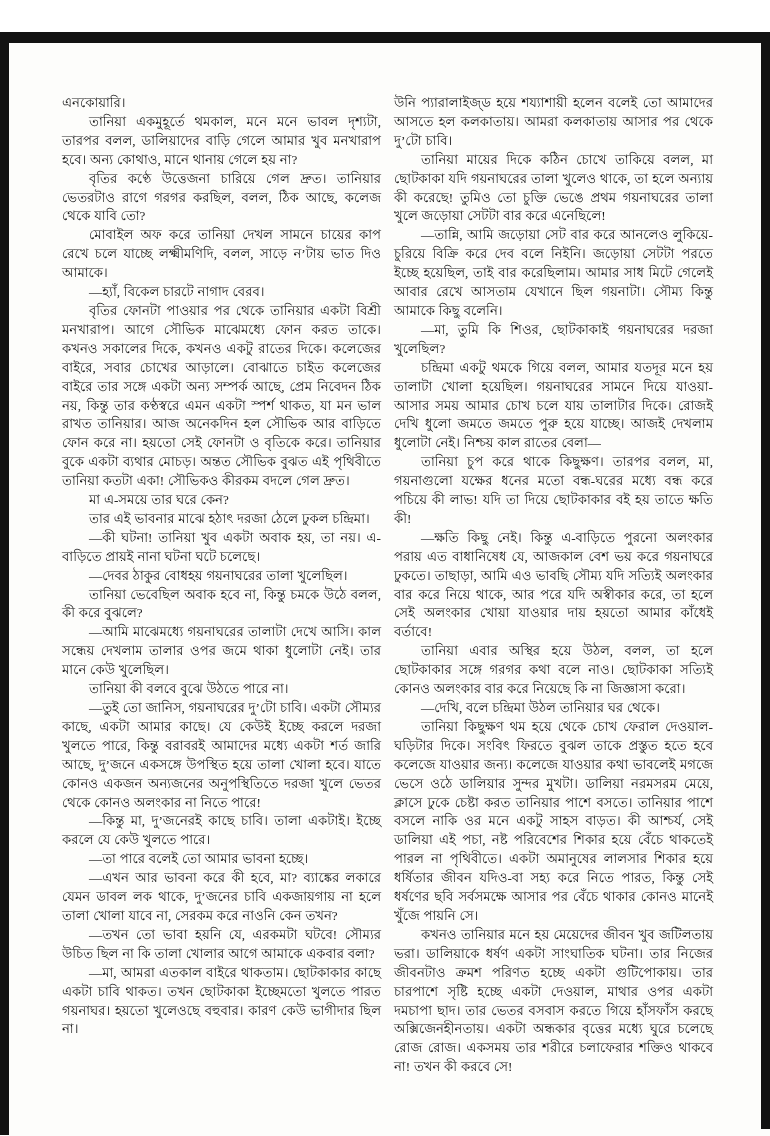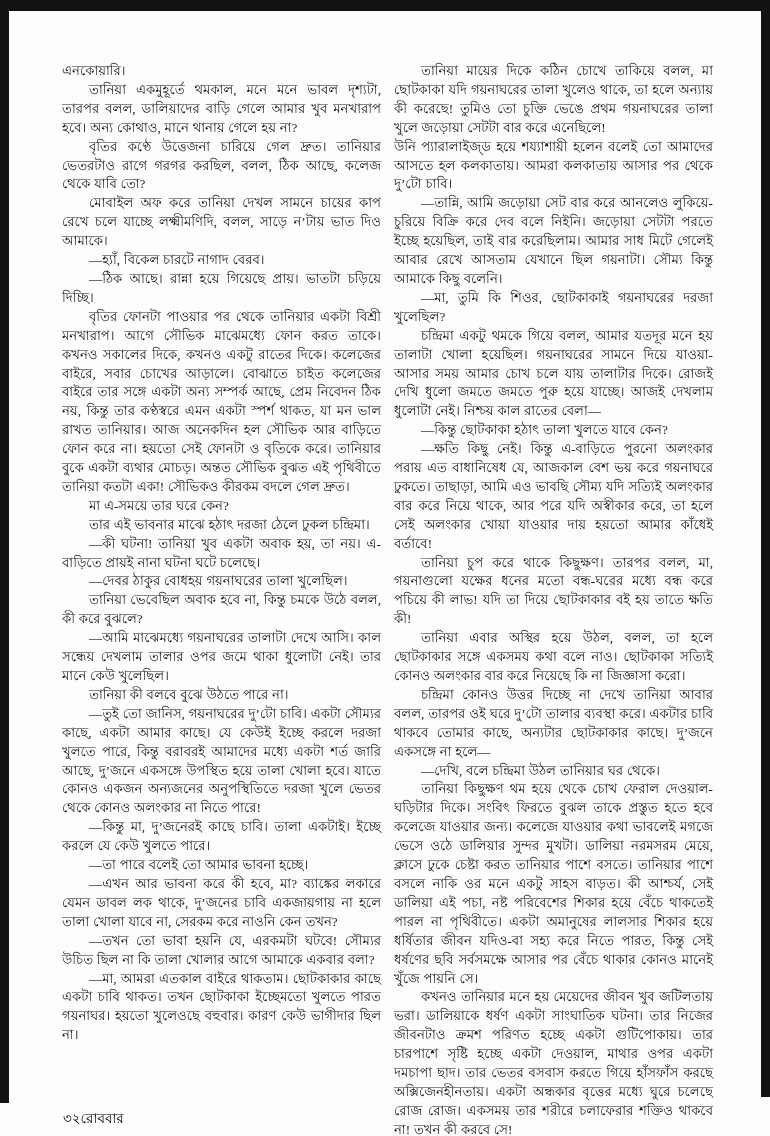--- a/index.html
+++ b/index.html
@@ -11,20 +11,21 @@
     height: 1136px;
     position: relative;
     background: #ffffff;
     overflow: hidden;
     font-family: "Liberation Serif", "DejaVu Serif", serif;
   }
   .page {
     position: absolute;
     inset: 0;
     background: #fdfdfb;
+    margin-top: 32px;
   }
   
   .scan-border { position: absolute; background: #121212; }
   .scan-border.top    { left: 0; top: 0; width: 770px; height: 11px; }
   .scan-border.left   { left: 0; top: 0; width: 9px;  height: 1103px; }
   .scan-border.right  { left: 761px; top: 0; width: 9px; height: 1097px; }
 
   .columns {
     position: absolute;
     left: 62px;
@@ -67,47 +68,44 @@
   <div class="scan-border left"></div>
   <div class="scan-border right"></div>
 
   <div class="columns">
     <div class="col">
         <p class="para flush">এনকোয়ারি।</p>
         <p class="para">তানিয়া একমুহূর্তে থমকাল, মনে মনে ভাবল দৃশ্যটা, তারপর বলল, ডালিয়াদের বাড়ি গেলে আমার খুব মনখারাপ হবে। অন্য কোথাও, মানে থানায় গেলে হয় না?</p>
         <p class="para">বৃতির কণ্ঠে উত্তেজনা চারিয়ে গেল দ্রুত। তানিয়ার ভেতরটাও রাগে গরগর করছিল, বলল, ঠিক আছে, কলেজ থেকে যাবি তো?</p>
         <p class="para">মোবাইল অফ করে তানিয়া দেখল সামনে চায়ের কাপ রেখে চলে যাচ্ছে লক্ষ্মীমণিদি, বলল, সাড়ে ন’টায় ভাত দিও আমাকে।</p>
         <p class="para">—হ্যাঁ, বিকেল চারটে নাগাদ বেরব।</p>
-        <p class="para">—ঠিক আছে। রান্না হয়ে গিয়েছে প্রায়। ভাতটা চড়িয়ে দিচ্ছি।</p>
         <p class="para">বৃতির ফোনটা পাওয়ার পর থেকে তানিয়ার একটা বিশ্রী মনখারাপ। আগে সৌভিক মাঝেমধ্যে ফোন করত তাকে। কখনও সকালের দিকে, কখনও একটু রাতের দিকে। কলেজের বাইরে, সবার চোখের আড়ালে। বোঝাতে চাইত কলেজের বাইরে তার সঙ্গে একটা অন্য সম্পর্ক আছে, প্রেম নিবেদন ঠিক নয়, কিন্তু তার কণ্ঠস্বরে এমন একটা স্পর্শ থাকত, যা মন ভাল রাখত তানিয়ার। আজ অনেকদিন হল সৌভিক আর বাড়িতে ফোন করে না। হয়তো সেই ফোনটা ও বৃতিকে করে। তানিয়ার বুকে একটা ব্যথার মোচড়। অন্তত সৌভিক বুঝত এই পৃথিবীতে তানিয়া কতটা একা! সৌভিকও কীরকম বদলে গেল দ্রুত।</p>
         <p class="para">মা এ-সময়ে তার ঘরে কেন?</p>
         <p class="para">তার এই ভাবনার মাঝে হঠাৎ দরজা ঠেলে ঢুকল চন্দ্রিমা।</p>
         <p class="para">—কী ঘটনা! তানিয়া খুব একটা অবাক হয়, তা নয়। এ-বাড়িতে প্রায়ই নানা ঘটনা ঘটে চলেছে।</p>
         <p class="para">—দেবর ঠাকুর বোধহয় গয়নাঘরের তালা খুলেছিল।</p>
         <p class="para">তানিয়া ভেবেছিল অবাক হবে না, কিন্তু চমকে উঠে বলল, কী করে বুঝলে?</p>
         <p class="para">—আমি মাঝেমধ্যে গয়নাঘরের তালাটা দেখে আসি। কাল সন্ধেয় দেখলাম তালার ওপর জমে থাকা ধুলোটা নেই। তার মানে কেউ খুলেছিল।</p>
         <p class="para">তানিয়া কী বলবে বুঝে উঠতে পারে না।</p>
         <p class="para">—তুই তো জানিস, গয়নাঘরের দু’টো চাবি। একটা সৌম্যর কাছে, একটা আমার কাছে। যে কেউই ইচ্ছে করলে দরজা খুলতে পারে, কিন্তু বরাবরই আমাদের মধ্যে একটা শর্ত জারি আছে, দু’জনে একসঙ্গে উপস্থিত হয়ে তালা খোলা হবে। যাতে কোনও একজন অন্যজনের অনুপস্থিতিতে দরজা খুলে ভেতর থেকে কোনও অলংকার না নিতে পারে!</p>
         <p class="para">—কিন্তু মা, দু’জনেরই কাছে চাবি। তালা একটাই। ইচ্ছে করলে যে কেউ খুলতে পারে।</p>
         <p class="para">—তা পারে বলেই তো আমার ভাবনা হচ্ছে।</p>
         <p class="para">—এখন আর ভাবনা করে কী হবে, মা? ব্যাঙ্কের লকারে যেমন ডাবল লক থাকে, দু’জনের চাবি একজায়গায় না হলে তালা খোলা যাবে না, সেরকম করে নাওনি কেন তখন?</p>
         <p class="para">—তখন তো ভাবা হয়নি যে, এরকমটা ঘটবে! সৌম্যর উচিত ছিল না কি তালা খোলার আগে আমাকে একবার বলা?</p>
         <p class="para">—মা, আমরা এতকাল বাইরে থাকতাম। ছোটকাকার কাছে একটা চাবি থাকত। তখন ছোটকাকা ইচ্ছেমতো খুলতে পারত গয়নাঘর। হয়তো খুলেওছে বহুবার। কারণ কেউ ভাগীদার ছিল না।</p>
       </div>
     <div class="col">
+        <p class="para flush">উনি প্যারালাইজ্‌ড হয়ে শয্যাশায়ী হলেন বলেই তো আমাদের আসতে হল কলকাতায়। আমরা কলকাতায় আসার পর থেকে দু’টো চাবি।</p>
         <p class="para">তানিয়া মায়ের দিকে কঠিন চোখে তাকিয়ে বলল, মা ছোটকাকা যদি গয়নাঘরের তালা খুলেও থাকে, তা হলে অন্যায় কী করেছে! তুমিও তো চুক্তি ভেঙে প্রথম গয়নাঘরের তালা খুলে জড়োয়া সেটটা বার করে এনেছিলে!</p>
-        <p class="para flush">উনি প্যারালাইজ্‌ড হয়ে শয্যাশায়ী হলেন বলেই তো আমাদের আসতে হল কলকাতায়। আমরা কলকাতায় আসার পর থেকে দু’টো চাবি।</p>
         <p class="para">—তান্নি, আমি জড়োয়া সেট বার করে আনলেও লুকিয়ে-চুরিয়ে বিক্রি করে দেব বলে নিইনি। জড়োয়া সেটটা পরতে ইচ্ছে হয়েছিল, তাই বার করেছিলাম। আমার সাধ মিটে গেলেই আবার রেখে আসতাম যেখানে ছিল গয়নাটা। সৌম্য কিন্তু আমাকে কিছু বলেনি।</p>
         <p class="para">—মা, তুমি কি শিওর, ছোটকাকাই গয়নাঘরের দরজা খুলেছিল?</p>
         <p class="para">চন্দ্রিমা একটু থমকে গিয়ে বলল, আমার যতদূর মনে হয় তালাটা খোলা হয়েছিল। গয়নাঘরের সামনে দিয়ে যাওয়া-আসার সময় আমার চোখ চলে যায় তালাটার দিকে। রোজই দেখি ধুলো জমতে জমতে পুরু হয়ে যাচ্ছে। আজই দেখলাম ধুলোটা নেই। নিশ্চয় কাল রাতের বেলা—</p>
-        <p class="para">—কিন্তু ছোটকাকা হঠাৎ তালা খুলতে যাবে কেন?</p>
+        <p class="para">তানিয়া চুপ করে থাকে কিছুক্ষণ। তারপর বলল, মা, গয়নাগুলো যক্ষের ধনের মতো বন্ধ-ঘরের মধ্যে বন্ধ করে পচিয়ে কী লাভ! যদি তা দিয়ে ছোটকাকার বই হয় তাতে ক্ষতি কী!</p>
         <p class="para">—ক্ষতি কিছু নেই। কিন্তু এ-বাড়িতে পুরনো অলংকার পরায় এত বাধানিষেধ যে, আজকাল বেশ ভয় করে গয়নাঘরে ঢুকতে। তাছাড়া, আমি এও ভাবছি সৌম্য যদি সত্যিই অলংকার বার করে নিয়ে থাকে, আর পরে যদি অস্বীকার করে, তা হলে সেই অলংকার খোয়া যাওয়ার দায় হয়তো আমার কাঁধেই বর্তাবে!</p>
-        <p class="para">তানিয়া চুপ করে থাকে কিছুক্ষণ। তারপর বলল, মা, গয়নাগুলো যক্ষের ধনের মতো বন্ধ-ঘরের মধ্যে বন্ধ করে পচিয়ে কী লাভ! যদি তা দিয়ে ছোটকাকার বই হয় তাতে ক্ষতি কী!</p>
-        <p class="para">তানিয়া এবার অস্থির হয়ে উঠল, বলল, তা হলে ছোটকাকার সঙ্গে একসময কথা বলে নাও। ছোটকাকা সত্যিই কোনও অলংকার বার করে নিয়েছে কি না জিজ্ঞাসা করো।</p>
-        <p class="para">চন্দ্রিমা কোনও উত্তর দিচ্ছে না দেখে তানিয়া আবার বলল, তারপর ওই ঘরে দু’টো তালার ব্যবস্থা করে। একটার চাবি থাকবে তোমার কাছে, অন্যটার ছোটকাকার কাছে। দু’জনে একসঙ্গে না হলে—</p>
+        <p class="para">তানিয়া এবার অস্থির হয়ে উঠল, বলল, তা হলে ছোটকাকার সঙ্গে গরগর কথা বলে নাও। ছোটকাকা সত্যিই কোনও অলংকার বার করে নিয়েছে কি না জিজ্ঞাসা করো।</p>
         <p class="para">—দেখি, বলে চন্দ্রিমা উঠল তানিয়ার ঘর থেকে।</p>
         <p class="para">তানিয়া কিছুক্ষণ থম হয়ে থেকে চোখ ফেরাল দেওয়াল-ঘড়িটার দিকে। সংবিৎ ফিরতে বুঝল তাকে প্রস্তুত হতে হবে কলেজে যাওয়ার জন্য। কলেজে যাওয়ার কথা ভাবলেই মগজে ভেসে ওঠে ডালিয়ার সুন্দর মুখটা। ডালিয়া নরমসরম মেয়ে, ক্লাসে ঢুকে চেষ্টা করত তানিয়ার পাশে বসতে। তানিয়ার পাশে বসলে নাকি ওর মনে একটু সাহস বাড়ত। কী আশ্চর্য, সেই ডালিয়া এই পচা, নষ্ট পরিবেশের শিকার হয়ে বেঁচে থাকতেই পারল না পৃথিবীতে। একটা অমানুষের লালসার শিকার হয়ে ধর্ষিতার জীবন যদিও-বা সহ্য করে নিতে পারত, কিন্তু সেই ধর্ষণের ছবি সর্বসমক্ষে আসার পর বেঁচে থাকার কোনও মানেই খুঁজে পায়নি সে।</p>
         <p class="para">কখনও তানিয়ার মনে হয় মেয়েদের জীবন খুব জটিলতায় ভরা। ডালিয়াকে ধর্ষণ একটা সাংঘাতিক ঘটনা। তার নিজের জীবনটাও ক্রমশ পরিণত হচ্ছে একটা গুটিপোকায়। তার চারপাশে সৃষ্টি হচ্ছে একটা দেওয়াল, মাথার ওপর একটা দমচাপা ছাদ। তার ভেতর বসবাস করতে গিয়ে হাঁসফাঁস করছে অক্সিজেনহীনতায়। একটা অন্ধকার বৃত্তের মধ্যে ঘুরে চলেছে রোজ রোজ। একসময় তার শরীরে চলাফেরার শক্তিও থাকবে না! তখন কী করবে সে!</p>
       </div>
   </div>
 
   <div class="page-footer">
     <span>৩২</span>
     <span>রোববার</span>
   </div>

